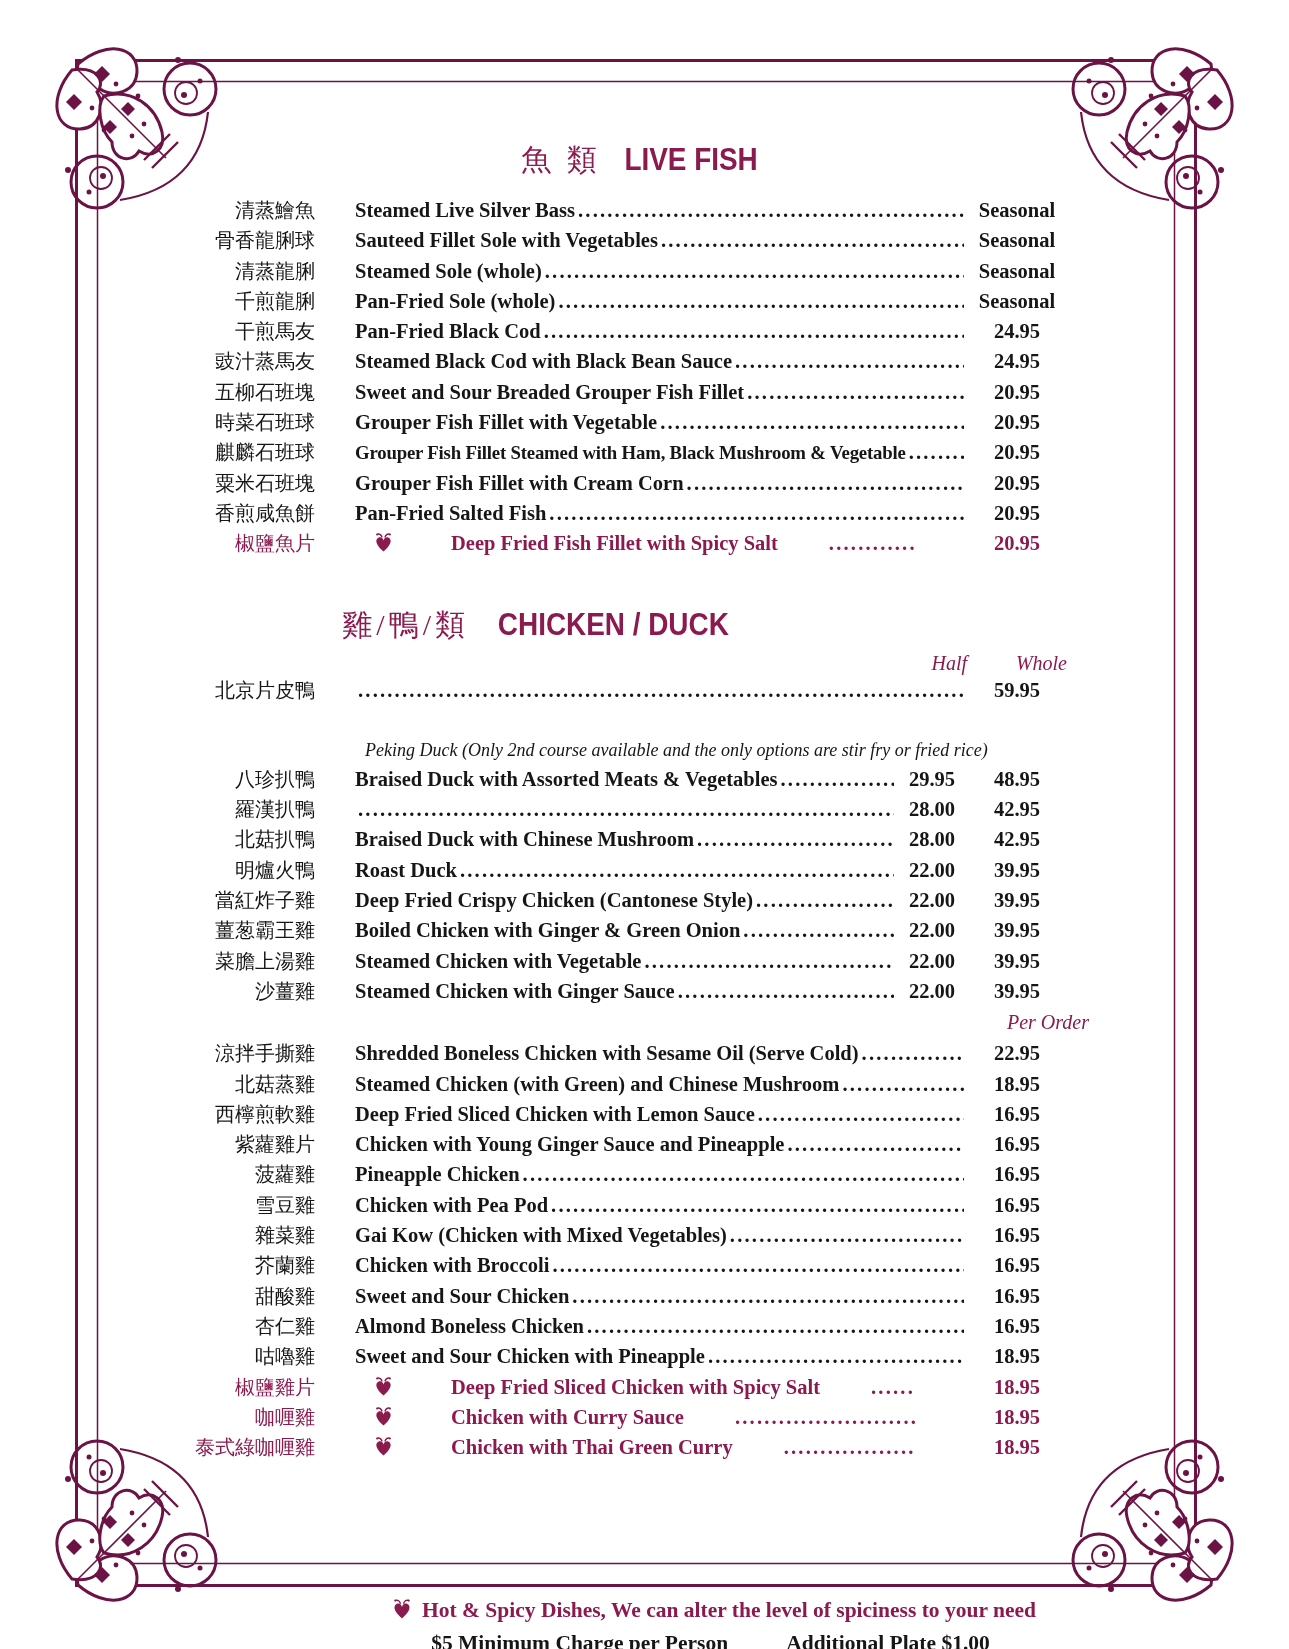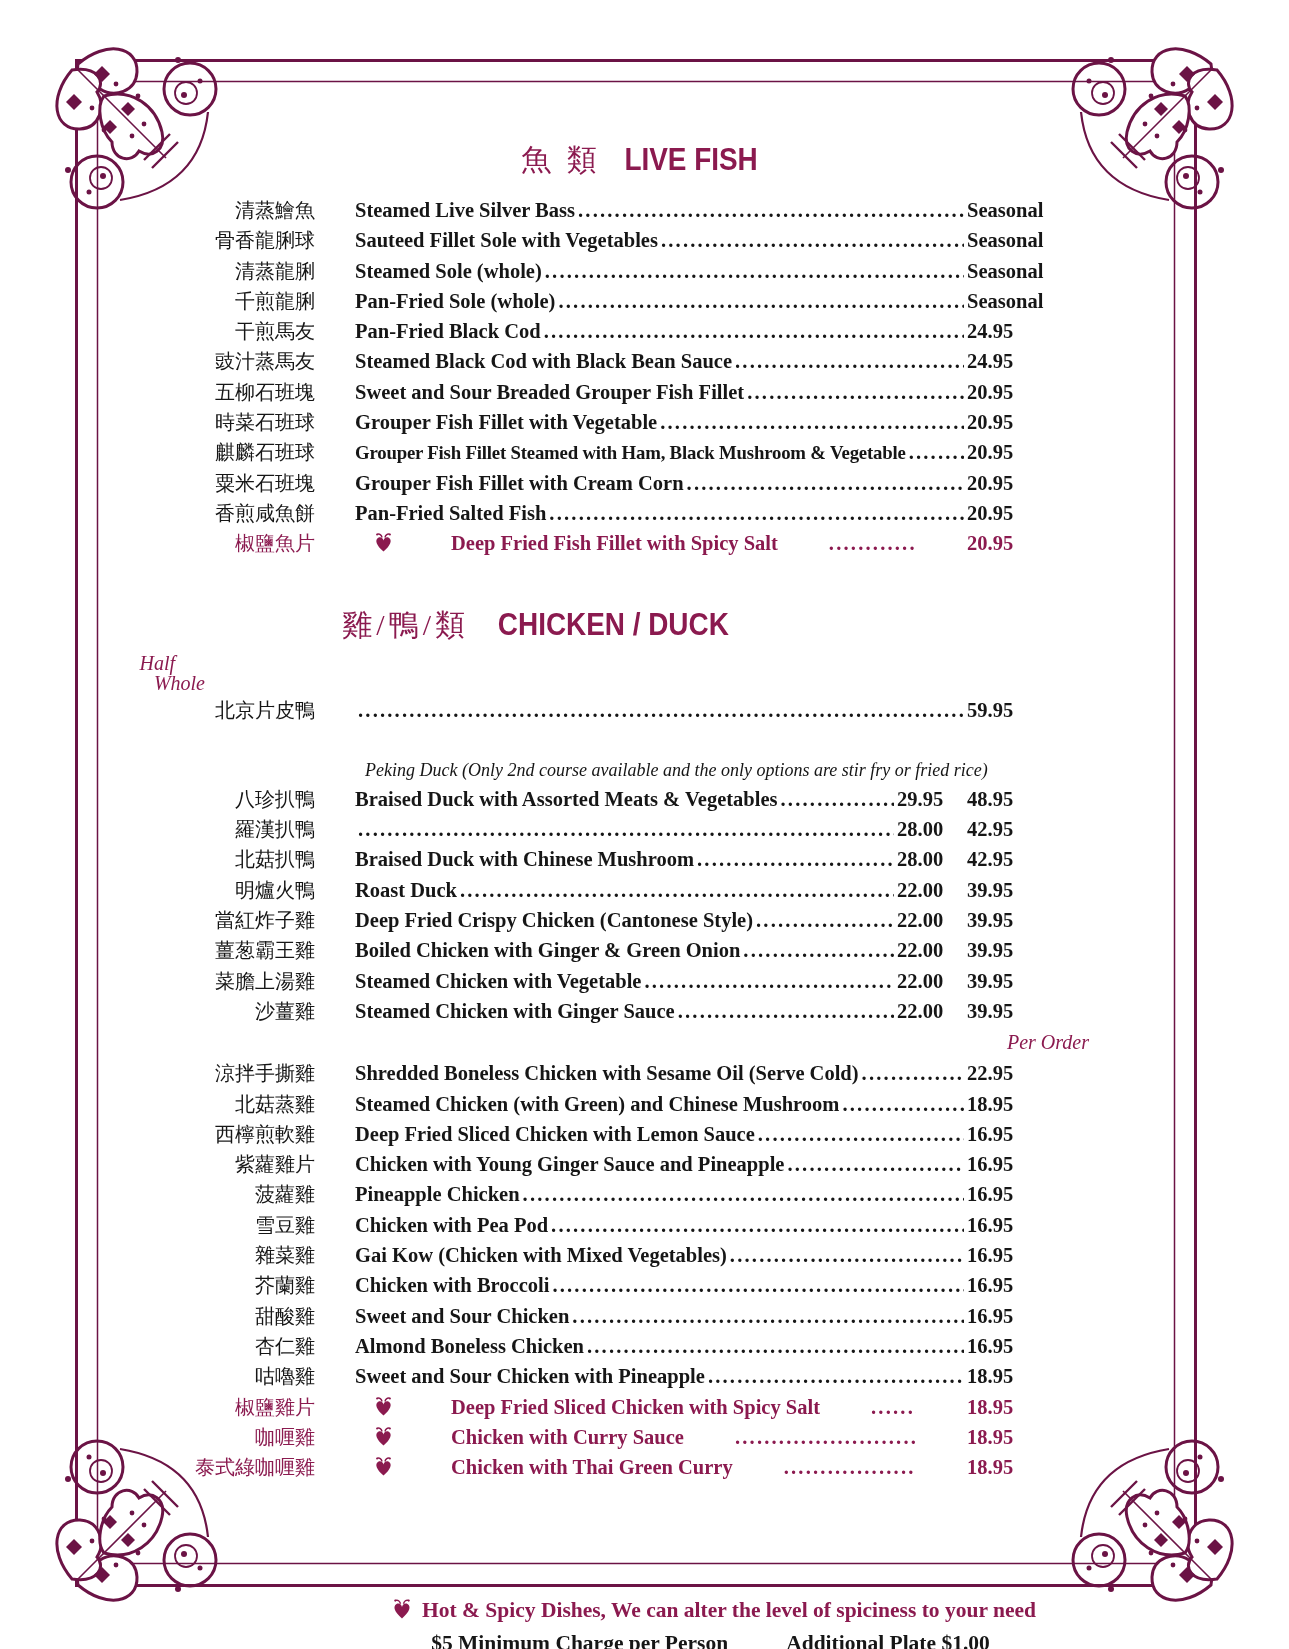--- a/index.html
+++ b/index.html
@@ -26,30 +26,30 @@
   .row{display:flex;align-items:baseline;height:30.3px;line-height:30.3px;
        font-weight:700;font-size:20.5px;}
   .cn{width:210px;text-align:right;font-weight:400;font-size:20px;flex:none;white-space:nowrap;}
   .icon-slot{width:40px;flex:none;text-align:center;}
   .icon-slot svg{vertical-align:-4px;}
   .hidden-icon svg{visibility:hidden;}
   .en{white-space:nowrap;}
   .en.fit{font-size:18.8px;letter-spacing:-.2px;}
   .dots{flex:1;overflow:hidden;white-space:nowrap;margin:0 3px;min-width:8px;}
   .dots::before{content:"....................................................................................................................................................";letter-spacing:2.2px;}
-  .price{flex:none;text-align:left;white-space:nowrap;}
+  .price{flex:none;text-align:center;white-space:nowrap;}
   .half{width:70px;}
   .whole{width:100px;}
   .row.spicy{color:var(--accent);gap:48px;}
 
   .note{font-style:italic;font-weight:400;font-size:18px;line-height:27px;height:27px;
         padding-left:260px;white-space:nowrap;margin-top:32px;}
 
   .col-headers{display:flex;line-height:20px;margin-top:6px;margin-bottom:2px;
-               font-style:italic;color:var(--accent);font-size:20px;flex-direction:column;}
+               font-style:italic;color:var(--accent);font-size:20px;}
   .col-headers .sp{flex:1;}
   .ch-half{width:70px;text-align:right;flex:none;}
   .ch-whole{width:100px;text-align:right;flex:none;}
 
   .right-label{font-style:italic;color:var(--accent);font-size:20px;text-align:right;
                line-height:24px;margin:4px -22px 4px 0;}
 
   .f1{position:absolute;top:1455px;left:-36px;width:1289px;text-align:center;
       color:var(--accent);font-weight:700;font-size:21.5px;white-space:nowrap;}
   .f1 svg{vertical-align:-4px;margin-right:9px;}

